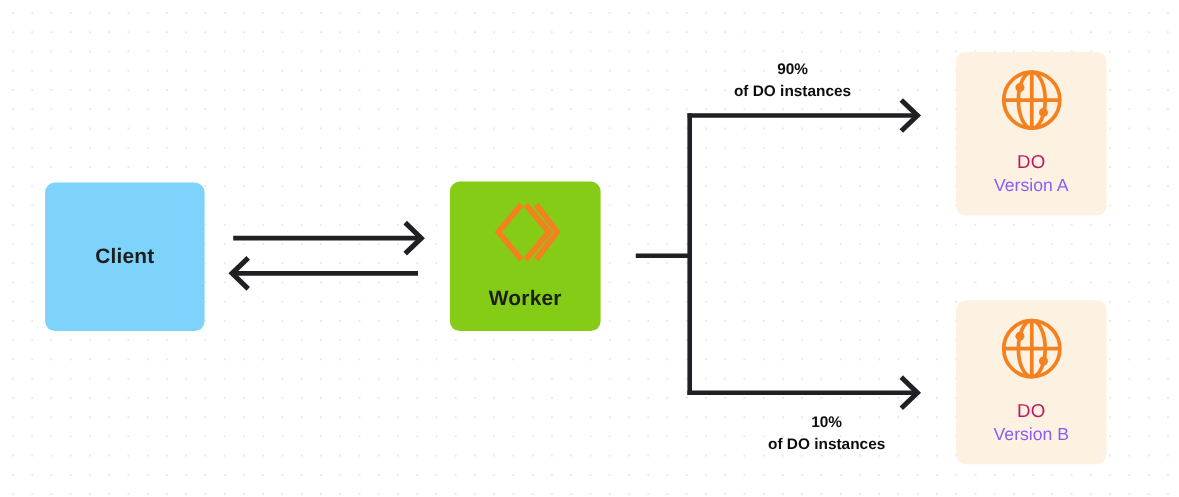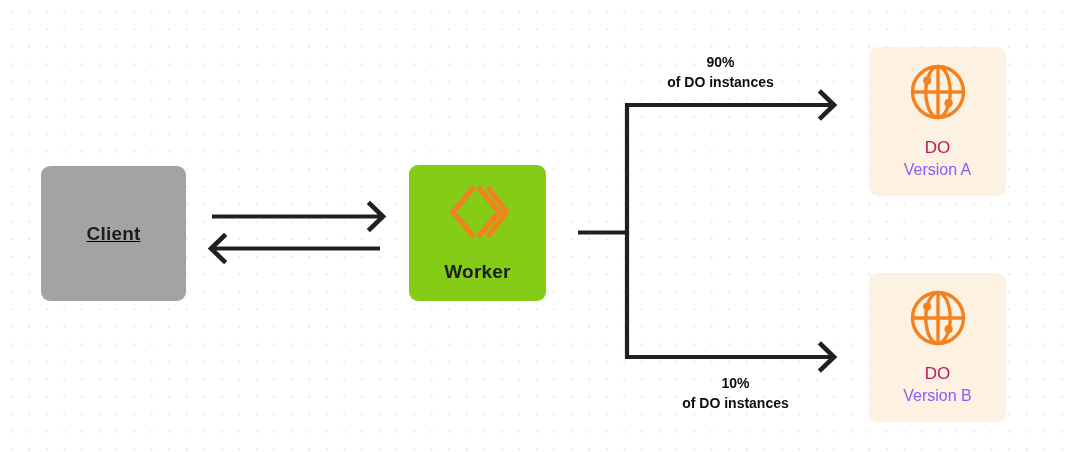--- a/index.html
+++ b/index.html
@@ -27,22 +27,21 @@
     position: absolute;
     border-radius: 9px;
     display: flex;
     flex-direction: column;
     align-items: center;
     justify-content: center;
   }
   .node-client {
     left: 41px; top: 166px;
     width: 145px; height: 135px;
-    background: #a3a3a3;
-    text-decoration: underline;
+    background: #7dd3fc;
   }
   .node-worker {
     left: 409px; top: 165px;
     width: 137px; height: 136px;
     background: #84cc16;
   }
   .node-do-a {
     left: 869px; top: 47px;
     width: 137px; height: 149px;
     background: #fdf1e2;
@@ -80,21 +79,21 @@
   .edge-label {
     position: absolute;
     text-align: center;
     font-size: 14px;
     font-weight: bold;
     color: #0d0d0d;
     line-height: 1.45;
     white-space: nowrap;
   }
   .label-90 { left: 597px; top: 52px; width: 247px; }
-  .label-10 { left: 612px; top: 373px; width: 247px; }
+  .label-10 { left: 628px; top: 373px; width: 247px; }
 
   svg.wires {
     position: absolute;
     left: 0; top: 0;
     width: 1072px; height: 452px;
     overflow: visible;
   }
 </style>
 </head>
 <body>

